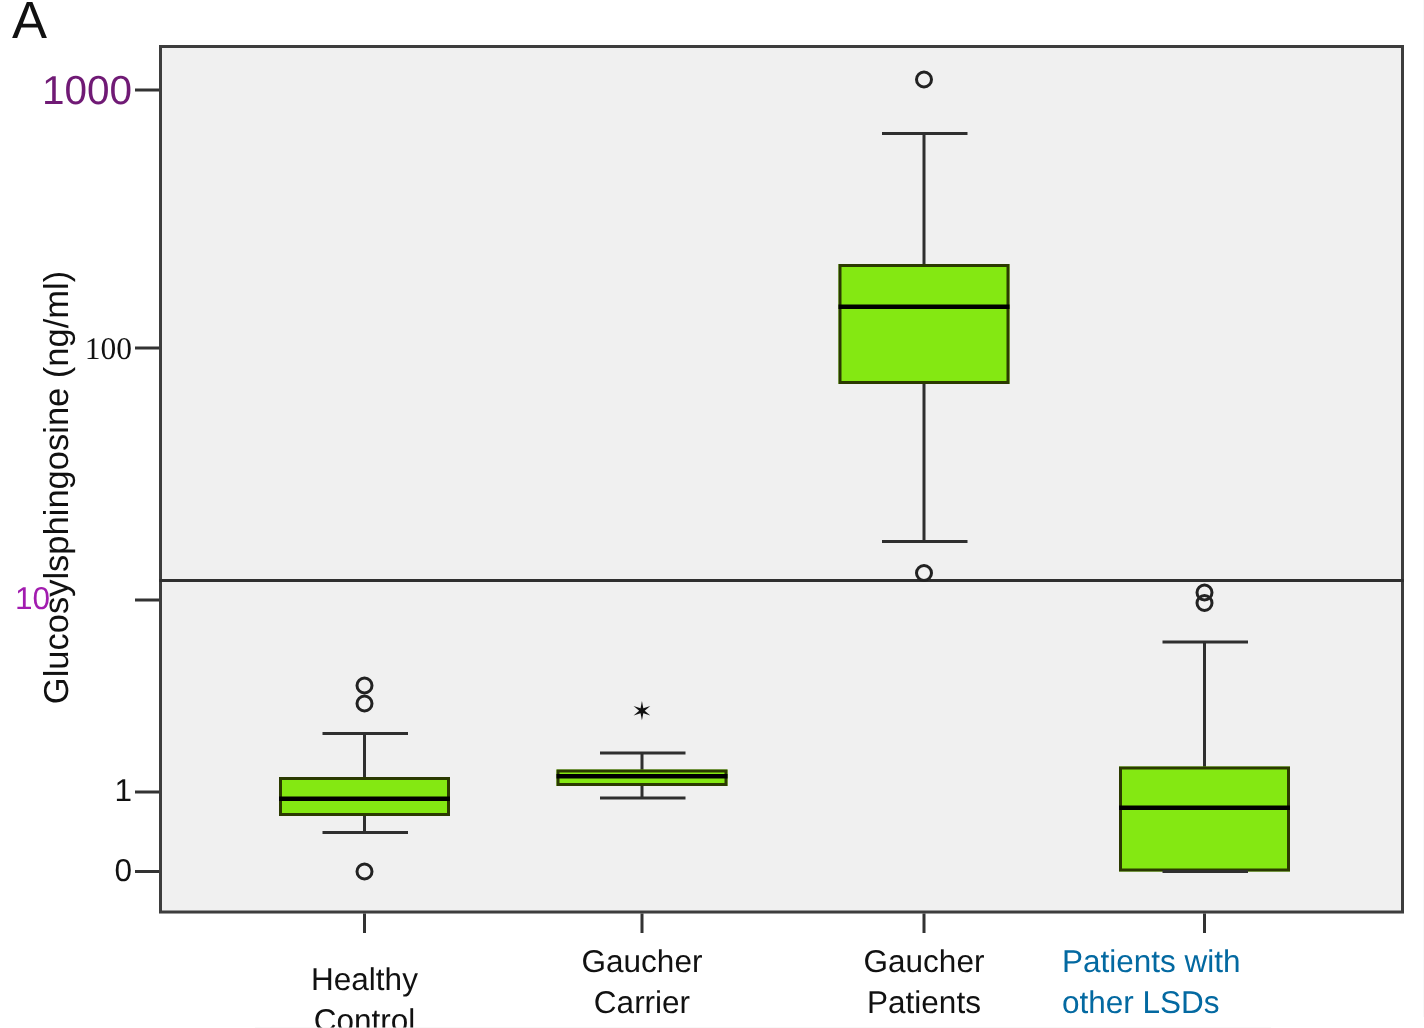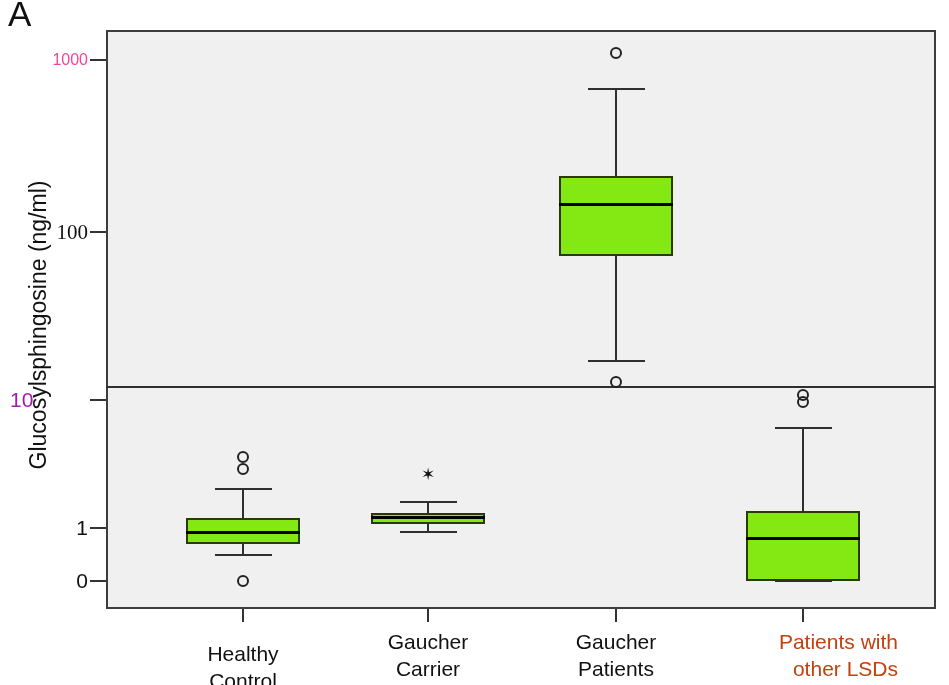--- a/index.html
+++ b/index.html
@@ -20,40 +20,40 @@
 </style>
 </head>
 <body>
 
 <div id="figure">
   <div class="panel-label">A</div>
   <div class="ylabel">Glucosylsphingosine (ng/ml)</div>
 <div class="abs" style="left: 106px; top: 30px; width: 830px; height: 579px; background: rgb(240, 240, 240); border: 2px solid rgb(61, 61, 61); box-sizing: border-box;"></div>
     <div class="abs" style="left: 106px; top: 386px; width: 830px; height: 2px; background: rgb(47, 47, 47);"></div>
     <div class="abs" style="left: 90px; top: 59px; width: 16px; height: 2px; background: rgb(51, 51, 51);"></div>
-    <div class="abs" style="left: 10px; top: 48px; width: 78px; height: 24px; line-height: 24px; text-align: right; font-size: 16px; color: #ec4899;">1000</div>
+    <div class="abs" style="left: 10px; top: 48px; width: 78px; height: 24px; line-height: 24px; text-align: right; font-size: 27px; color: #701a75;">1000</div>
     <div class="abs" style="left: 90px; top: 231px; width: 16px; height: 2px; background: rgb(51, 51, 51);"></div>
     <div class="abs" style="left: 10px; top: 220px; width: 78px; height: 24px; line-height: 24px; text-align: right; font-size: 21px; color: rgb(17, 17, 17); font-family: Liberation Serif, serif;">100</div>
     <div class="abs" style="left: 90px; top: 399px; width: 16px; height: 2px; background: rgb(51, 51, 51);"></div>
     <div class="abs" style="left: 10px; top: 388px; width: 78px; height: 24px; line-height: 24px; text-align: left; font-size: 21px; color: #a21caf;">10</div>
     <div class="abs" style="left: 90px; top: 527px; width: 16px; height: 2px; background: rgb(51, 51, 51);"></div>
     <div class="abs" style="left: 10px; top: 516px; width: 78px; height: 24px; line-height: 24px; text-align: right; font-size: 21px; color: rgb(17, 17, 17);">1</div>
     <div class="abs" style="left: 90px; top: 580px; width: 16px; height: 2px; background: rgb(51, 51, 51);"></div>
     <div class="abs" style="left: 10px; top: 569px; width: 78px; height: 24px; line-height: 24px; text-align: right; font-size: 21px; color: rgb(17, 17, 17);">0</div>
     <div class="abs" style="left: 242px; top: 609px; width: 2px; height: 13px; background: rgb(51, 51, 51);"></div>
     <div class="abs" style="left: 148px; top: 640px; width: 190px; text-align: center; font-size: 21px; line-height: 27px; white-space: pre-line; color: rgb(17, 17, 17);">Healthy
 Control</div>
     <div class="abs" style="left: 427px; top: 609px; width: 2px; height: 13px; background: rgb(51, 51, 51);"></div>
     <div class="abs" style="left: 333px; top: 628px; width: 190px; text-align: center; font-size: 21px; line-height: 27px; white-space: pre-line; color: rgb(17, 17, 17);">Gaucher
 Carrier</div>
     <div class="abs" style="left: 615px; top: 609px; width: 2px; height: 13px; background: rgb(51, 51, 51);"></div>
     <div class="abs" style="left: 521px; top: 628px; width: 190px; text-align: center; font-size: 21px; line-height: 27px; white-space: pre-line; color: rgb(17, 17, 17);">Gaucher
 Patients</div>
     <div class="abs" style="left: 802px; top: 609px; width: 2px; height: 13px; background: rgb(51, 51, 51);"></div>
-    <div class="abs" style="left: 708px; top: 628px; width: 190px; text-align: right; font-size: 21px; line-height: 27px; white-space: pre-line; color: #c2410c;">Patients with
+    <div class="abs" style="left: 708px; top: 628px; width: 190px; text-align: left; font-size: 21px; line-height: 27px; white-space: pre-line; color: #0369a1;">Patients with
 other LSDs</div>
     <div class="abs" style="left: 242px; top: 489px; width: 2px; height: 65px; background: rgb(47, 47, 47);"></div>
     <div class="abs" style="left: 186px; top: 518px; width: 114px; height: 26px; background: rgb(132, 232, 18); border: 2px solid rgb(43, 58, 0); box-sizing: border-box;"></div>
     <div class="abs" style="left: 186px; top: 531px; width: 114px; height: 3px; background: rgb(0, 0, 0);"></div>
     <div class="abs" style="left: 215px; top: 488px; width: 57px; height: 2px; background: rgb(47, 47, 47);"></div>
     <div class="abs" style="left: 215px; top: 554px; width: 57px; height: 2px; background: rgb(47, 47, 47);"></div>
     <div class="abs" style="left: 237px; top: 451px; width: 12px; height: 12px; border: 2px solid rgb(34, 34, 34); border-radius: 50%; box-sizing: border-box;"></div>
     <div class="abs" style="left: 237px; top: 463px; width: 12px; height: 12px; border: 2px solid rgb(34, 34, 34); border-radius: 50%; box-sizing: border-box;"></div>
     <div class="abs" style="left: 237px; top: 575px; width: 12px; height: 12px; border: 2px solid rgb(34, 34, 34); border-radius: 50%; box-sizing: border-box;"></div>
     <div class="abs" style="left: 427px; top: 502px; width: 2px; height: 30px; background: rgb(47, 47, 47);"></div>

